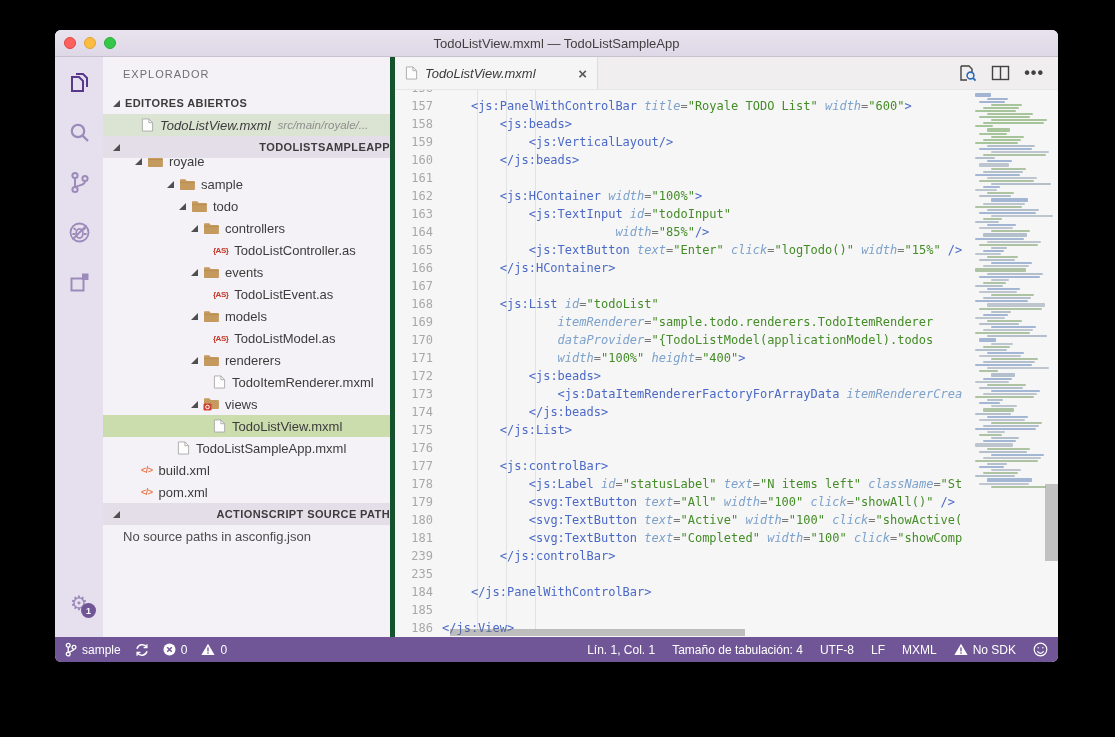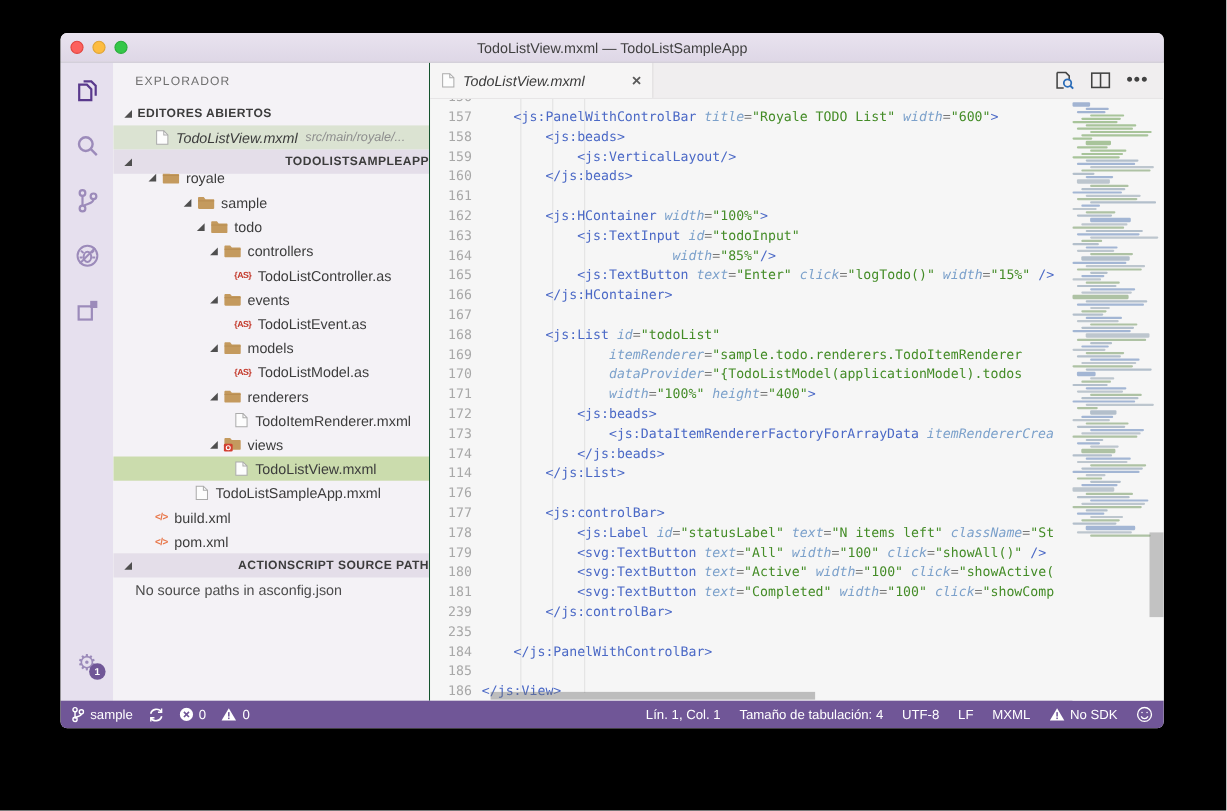--- a/index.html
+++ b/index.html
@@ -19,21 +19,21 @@
   .light.green{background:#34C748;border:1px solid #2AAD3B;box-sizing:border-box;}
   
   .main{display:flex;flex:1 1 auto;min-height:0;}
   .activitybar{width:48px;background:#E6E0EE;display:flex;flex-direction:column;align-items:center;flex:0 0 auto;}
   .ab-item{width:48px;height:50px;display:flex;align-items:center;justify-content:center;color:#9C8BBA;cursor:pointer;}
   .ab-item.active{color:#59398C;}
   .ab-gear{margin-top:auto;margin-bottom:24px;position:relative;color:#9C8BBA;font-size:20px;line-height:20px;cursor:pointer;}
   .ab-badge{position:absolute;right:-8px;bottom:-5px;background:#705697;color:#fff;font-size:9px;
             width:15px;height:15px;border-radius:50%;display:flex;align-items:center;justify-content:center;font-weight:700;}
   
-  .sidebar{width:287px;background:#F4F2F6;flex:0 0 auto;overflow:hidden;border-right:1px solid #14532d;}
+  .sidebar{width:287px;background:#F4F2F6;flex:0 0 auto;overflow:hidden;border-right:5px solid #14532d;}
   .sidebar-title{height:35px;line-height:35px;padding-left:20px;font-size:11px;color:#6F6F6F;letter-spacing:1px;}
   .row{height:22px;display:flex;align-items:center;font-size:13px;color:#3C3C3C;white-space:nowrap;cursor:pointer;}
   .row .twistie{width:0;height:0;border-bottom:7px solid #4F4F4F;border-left:7px solid transparent;margin-right:5px;flex:0 0 auto;}
   .row.section{font-size:11px;font-weight:700;letter-spacing:.4px;color:#3C3C3C;padding-left:10px;}
   .row.section.tint{background:#E4DEE9;justify-content:space-between;}
   .row.sel-soft{background:#DBE3D2;}
   .row.sel-strong{background:#CBDCAD;}
   .row .icon{margin-right:6px;flex:0 0 auto;display:inline-flex;align-items:center;}
   .row .lbl{overflow:hidden;text-overflow:ellipsis;}
   .row .lbl.ital{font-style:italic;}
@@ -410,21 +410,21 @@
               </div>
               <div class="code-line">
                 <span class="gutter">173</span>
                 <span class="ctext"><span>                </span><span class="tok-t">&lt;js:DataItemRendererFactoryForArrayData</span><span> </span><span class="tok-a">itemRendererCrea</span></span>
               </div>
               <div class="code-line">
                 <span class="gutter">174</span>
                 <span class="ctext"><span>            </span><span class="tok-t">&lt;/js:beads&gt;</span></span>
               </div>
               <div class="code-line">
-                <span class="gutter">114</span>
+                <span class="gutter">175</span>
                 <span class="ctext"><span>        </span><span class="tok-t">&lt;/js:List&gt;</span></span>
               </div>
               <div class="code-line">
                 <span class="gutter">176</span>
                 <span class="ctext"></span>
               </div>
               <div class="code-line">
                 <span class="gutter">177</span>
                 <span class="ctext"><span>        </span><span class="tok-t">&lt;js:controlBar&gt;</span></span>
               </div>

